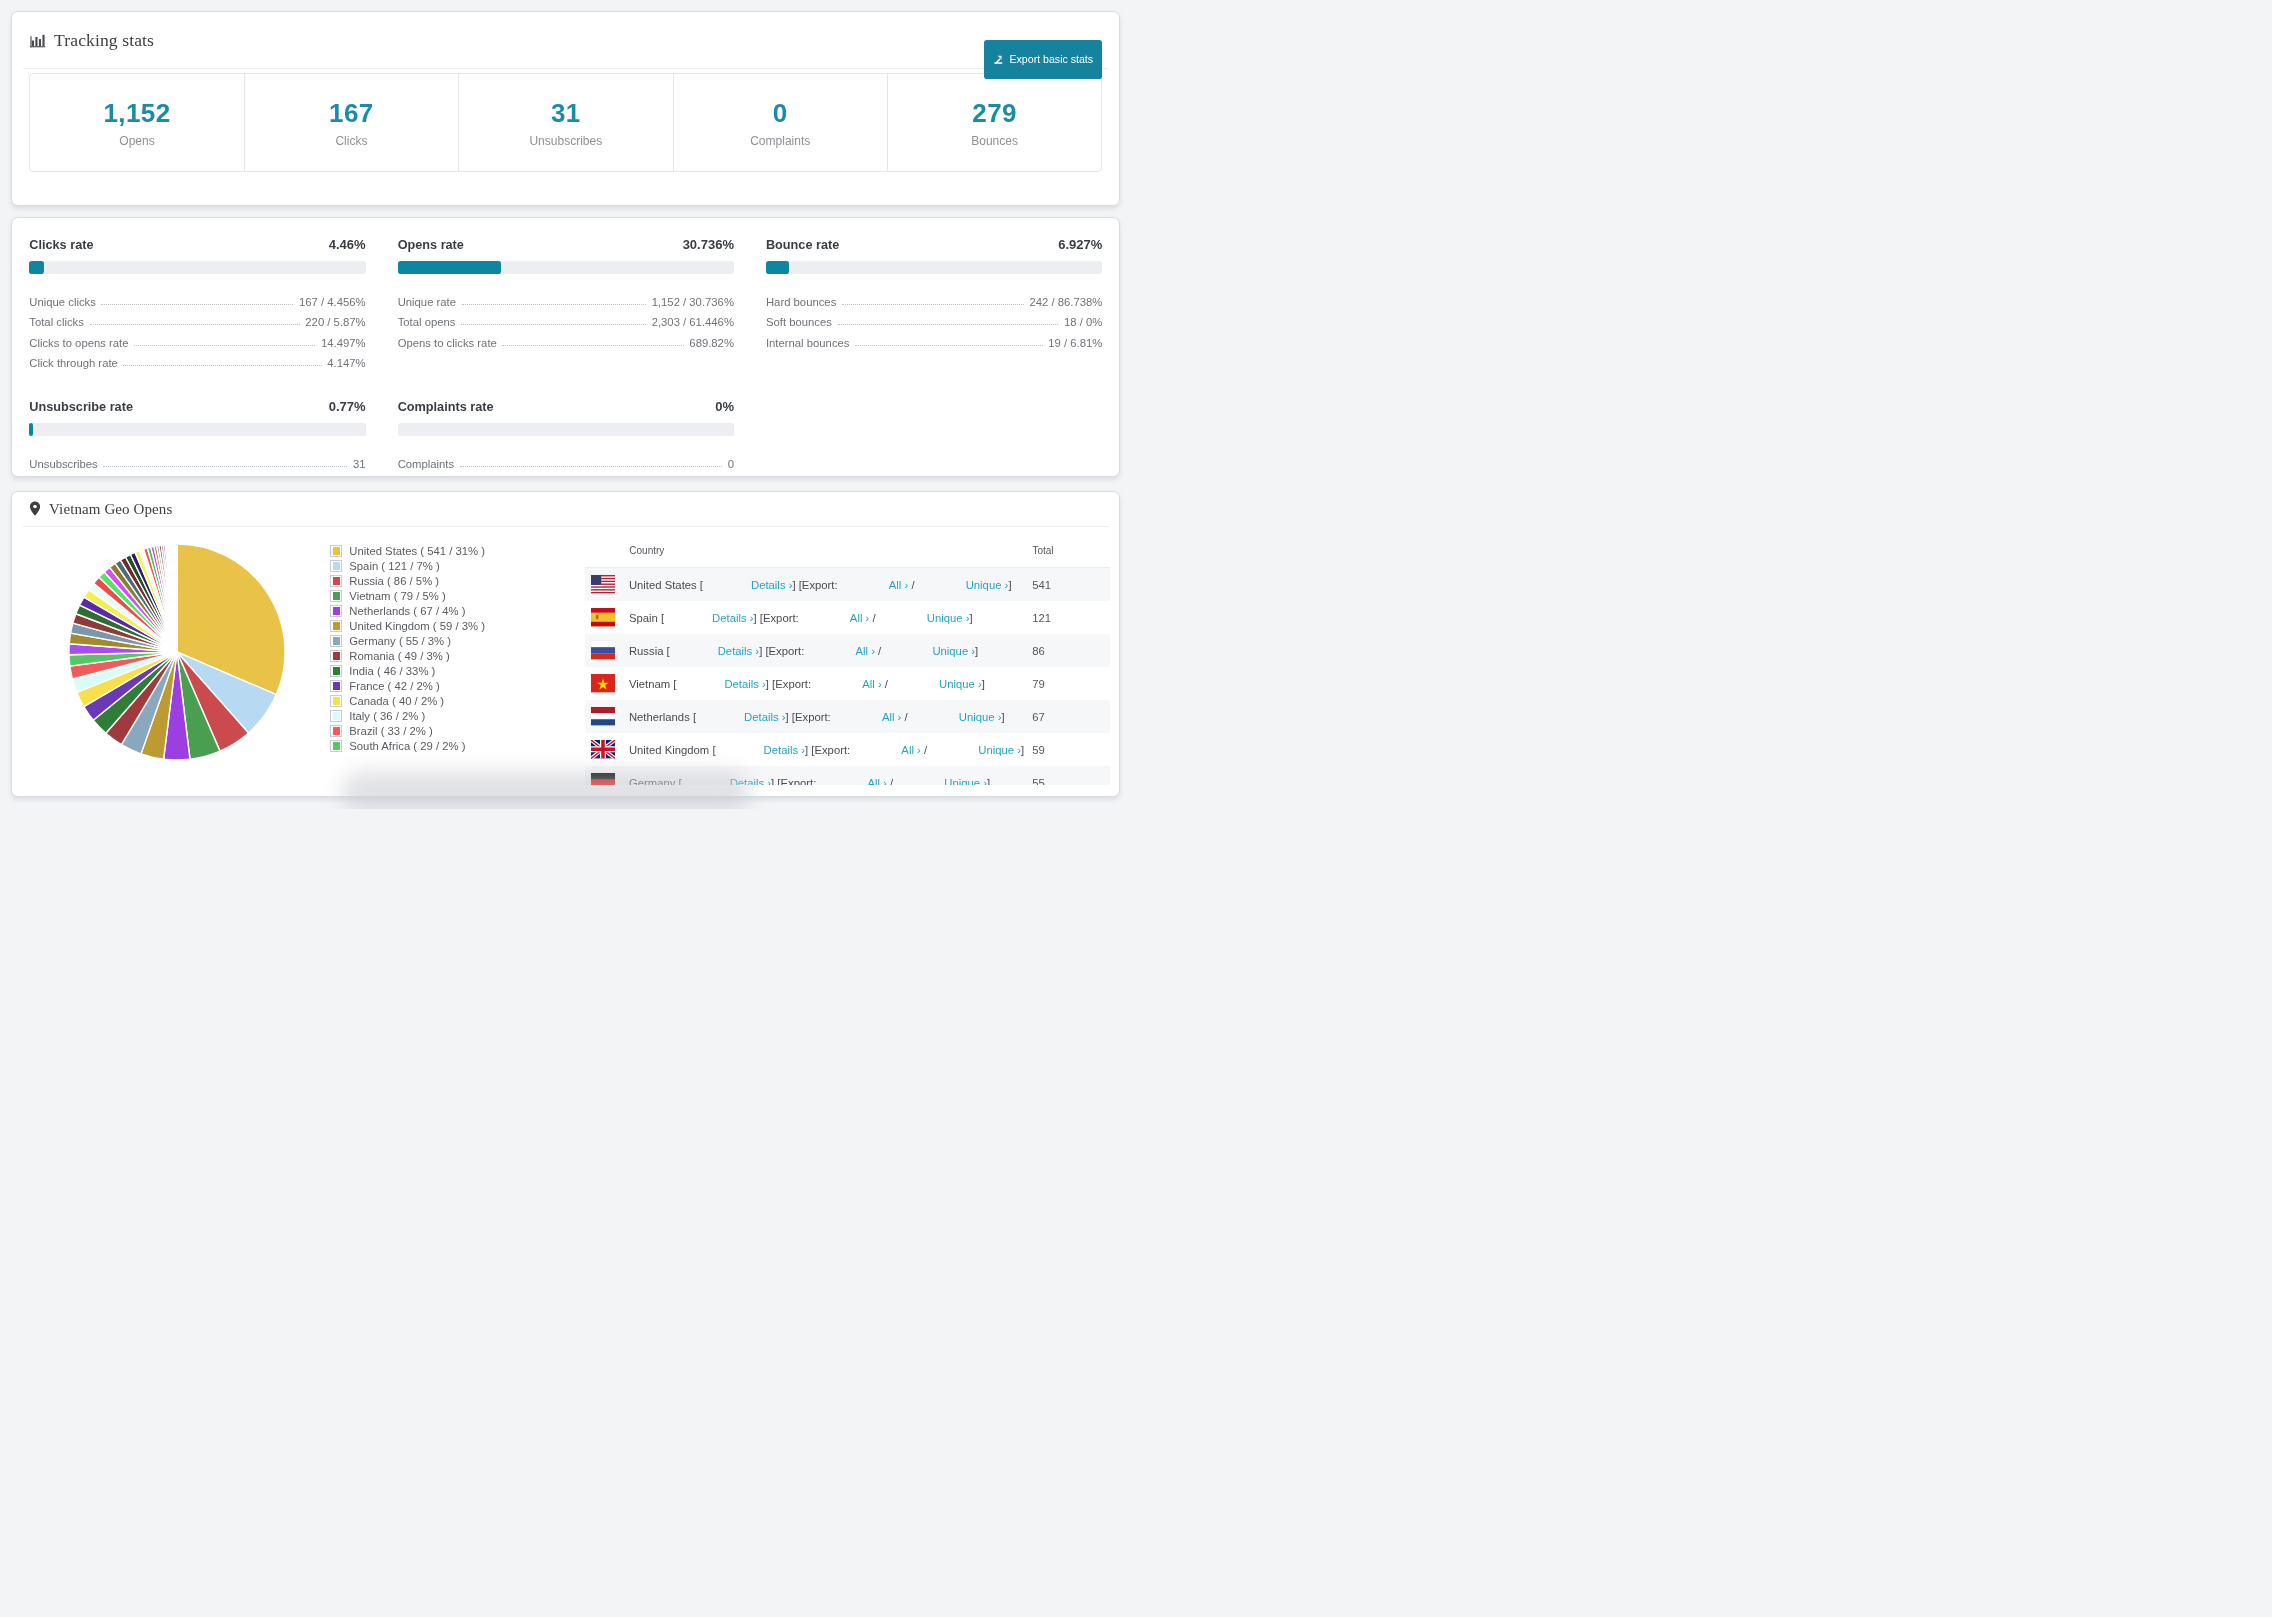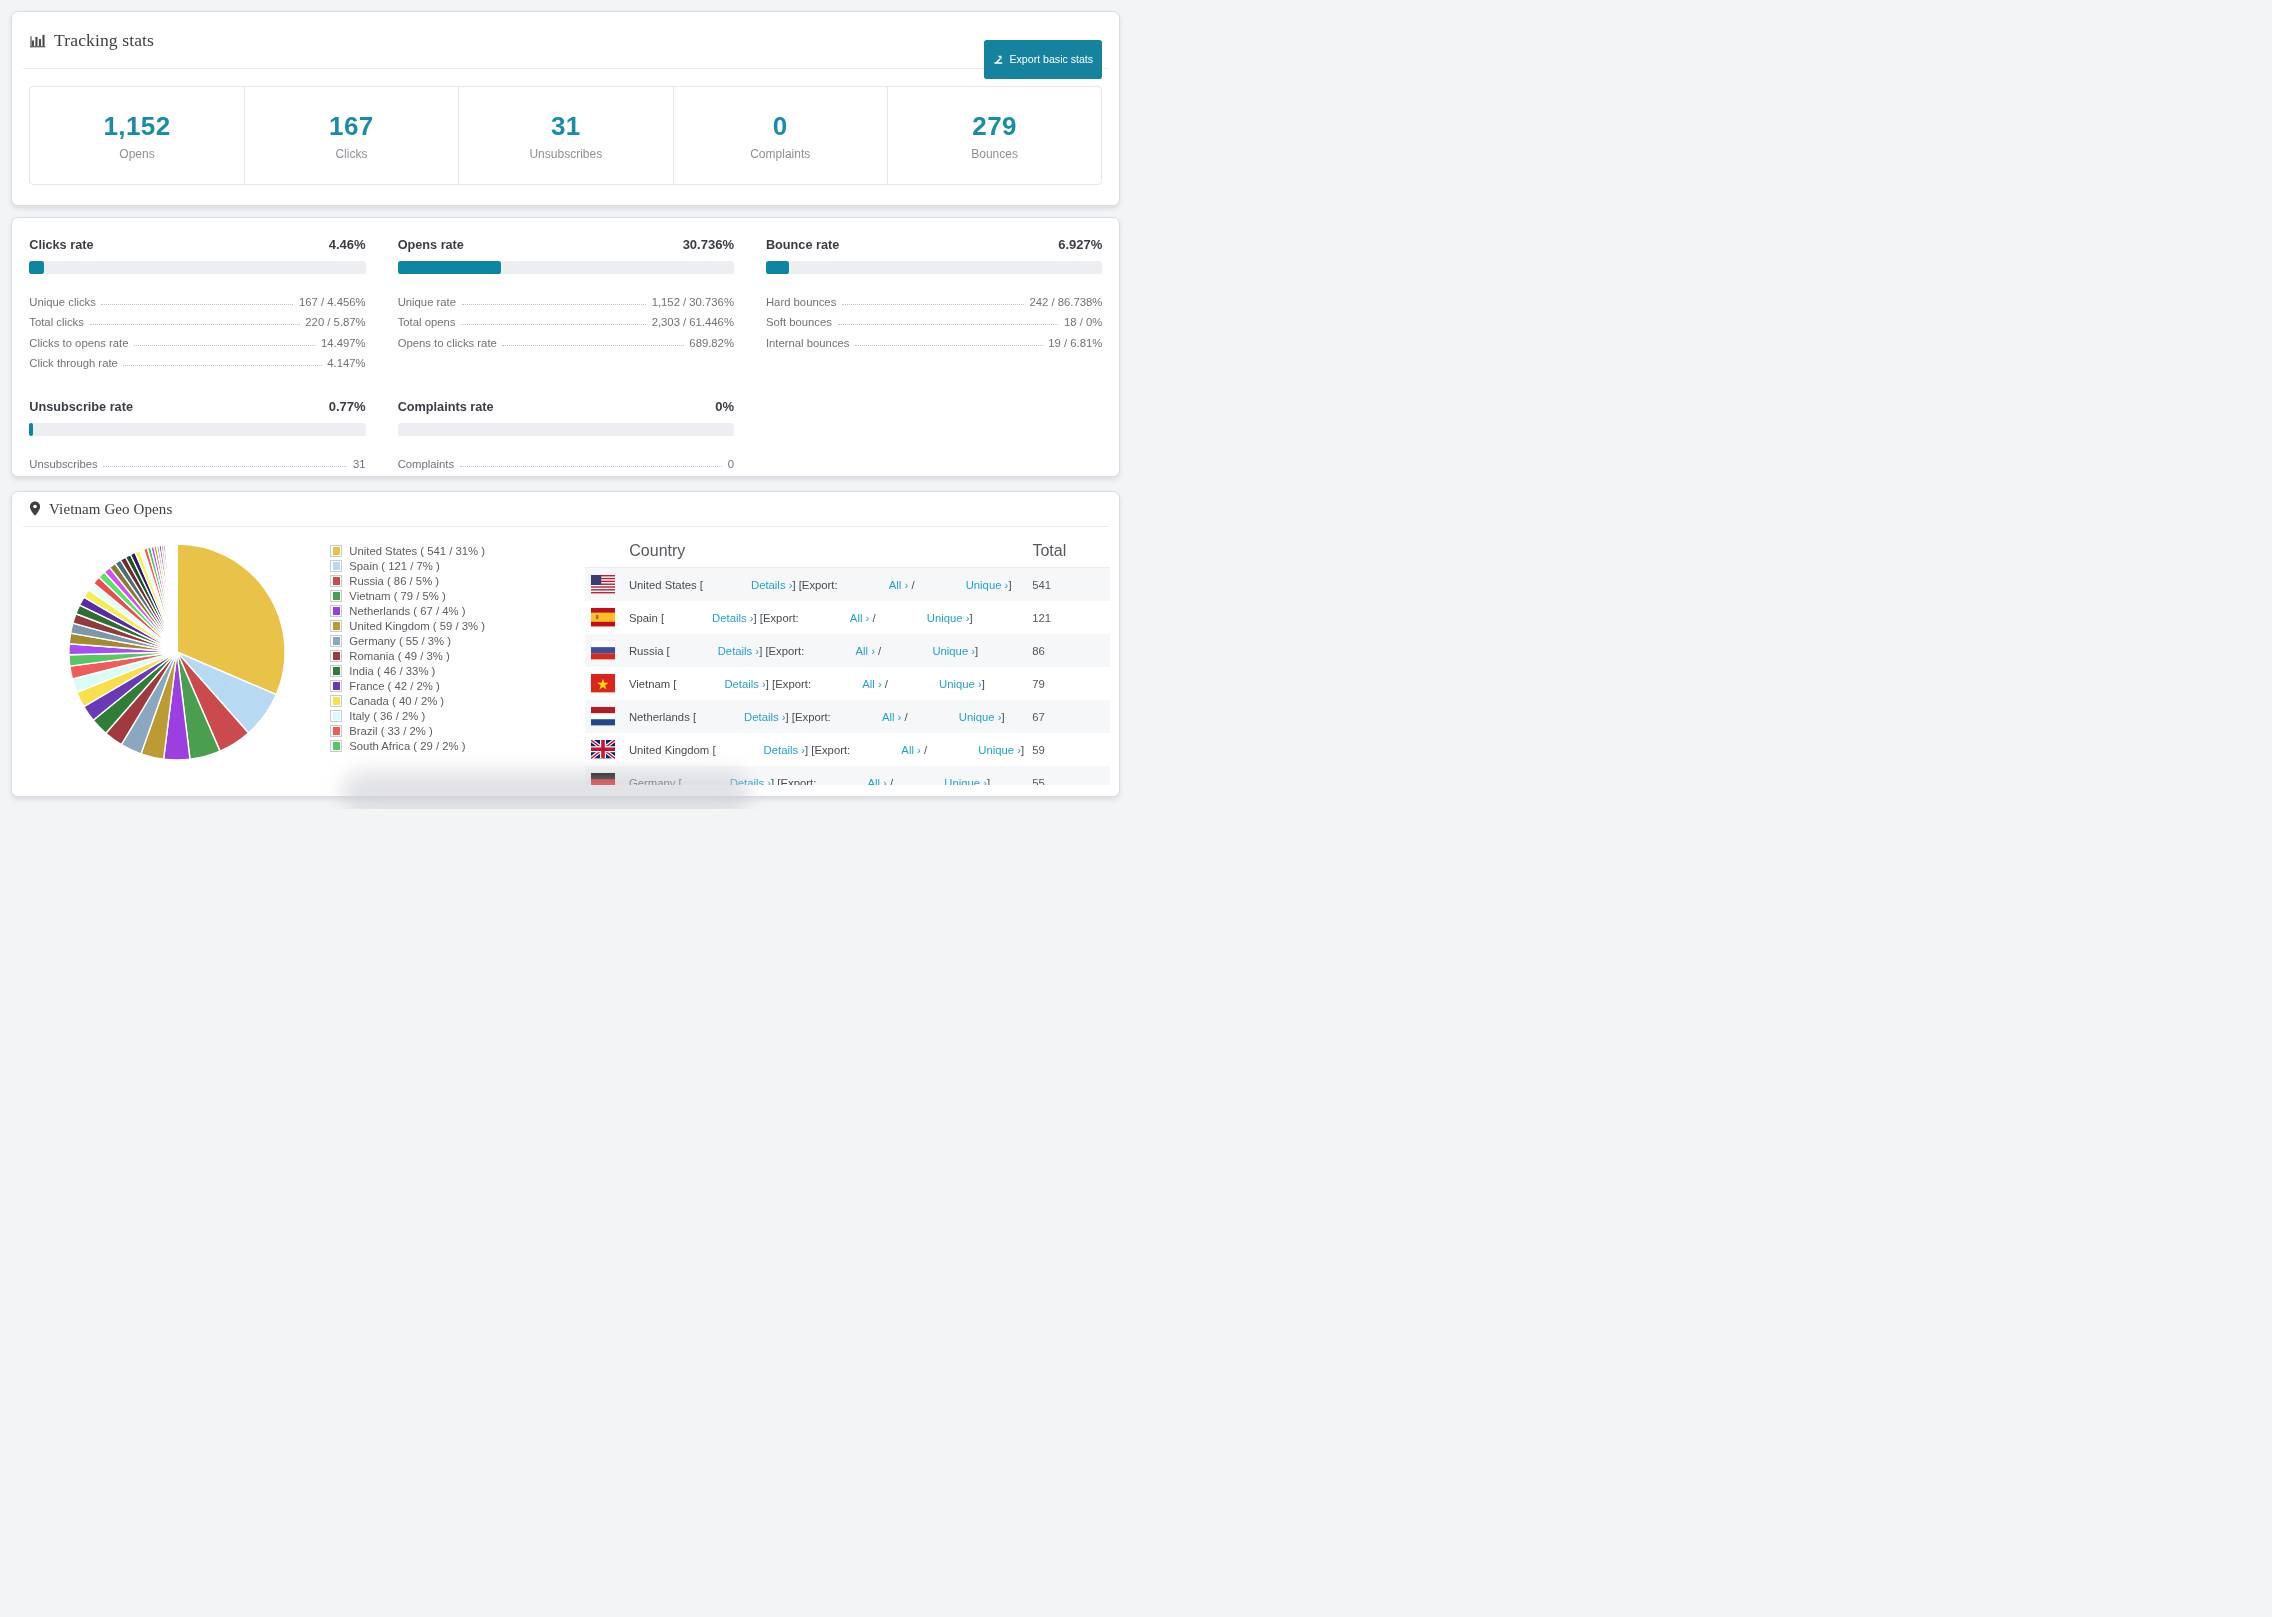--- a/index.html
+++ b/index.html
@@ -39,21 +39,21 @@
     position: absolute; right: 17px; top: 27.5px;
     display: inline-flex; align-items: center; gap: 5.6px;
     background: #15829e; color: #fff;
     border: none; border-radius: 2.8px;
     height: 39px; padding: 0 9.2px;
     font-size: 10.6px; font-family: inherit; cursor: pointer;
   }
 
   
   .stats-group {
-    margin: 17px 17px;
+    margin: 4px 17px;
     border: 0.7px solid #e4e6ea; border-radius: 4.2px;
     display: flex; height: 99px; background: #fff;
   }
   .stat-box {
     flex: 1; display: flex; flex-direction: column;
     align-items: center; justify-content: center;
     border-right: 0.7px solid #e4e6ea;
   }
   .stat-box:last-child { border-right: none; }
   .stat-value { font-size: 26px; font-weight: 700; color: #1b8ca6; letter-spacing: 0.4px; }
@@ -79,21 +79,21 @@
   
   .legend { position: absolute; left: 318px; top: 51px; }
   .legend-item { display: flex; align-items: center; height: 15px; margin-bottom: 0px; }
   .legend-swatch { width: 12px; height: 12px; border: 0.7px solid #c8cbd0; background: #fff; padding: 1.4px; margin-right: 7px; flex: none; }
   .legend-swatch > div { width: 7.8px; height: 7.8px; }
   .legend-label { font-size: 11.3px; color: #595c61; white-space: nowrap; }
 
   .geo-pie { position: absolute; left: 52px; top: 47px; }
 
   .geo-table { position: absolute; left: 573px; top: 42px; width: 525px; height: 251px; overflow: hidden; }
-  .t-header { display: flex; align-items: center; height: 34px; border-bottom: 0.7px solid #ececec; padding-left: 44px; font-size: 16px; color: #55585d; }
+  .t-header { display: flex; align-items: center; height: 34px; border-bottom: 0.7px solid #ececec; padding-left: 44px; font-size: 10px; color: #55585d; }
   .t-header .th-country { width: 404px; }
   .t-header .th-total { width: 78px; }
   .t-row { display: flex; align-items: center; height: 33px; padding-left: 5.6px; font-size: 11.3px; color: #494c51; }
   .t-row.striped { background: #f6f7f9; }
   .t-flag { width: 24px; height: 18.4px; margin-right: 14px; flex: none; box-shadow: 0 0 0.7px rgba(0,0,0,.25); }
   .t-country { flex: 1; white-space: nowrap; }
   .t-total { width: 78px; color: #55585d; }
   .t-link { color: #25a3c4; text-decoration: none; cursor: pointer; padding-left: 48px; }
 
   .blur-blob {

